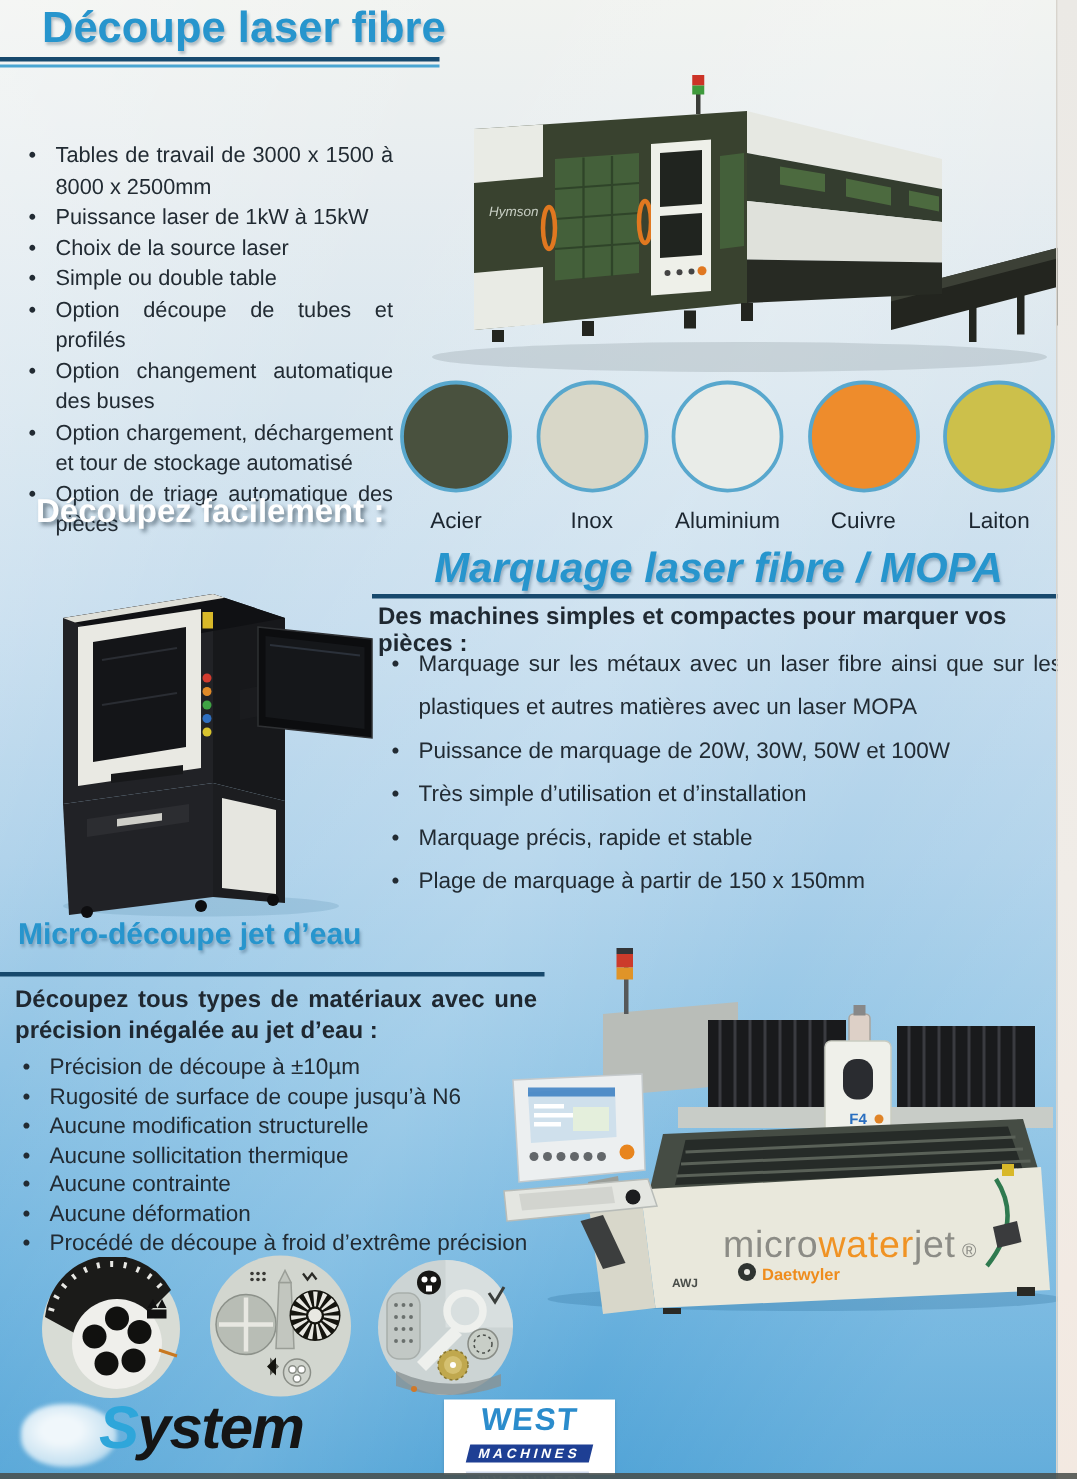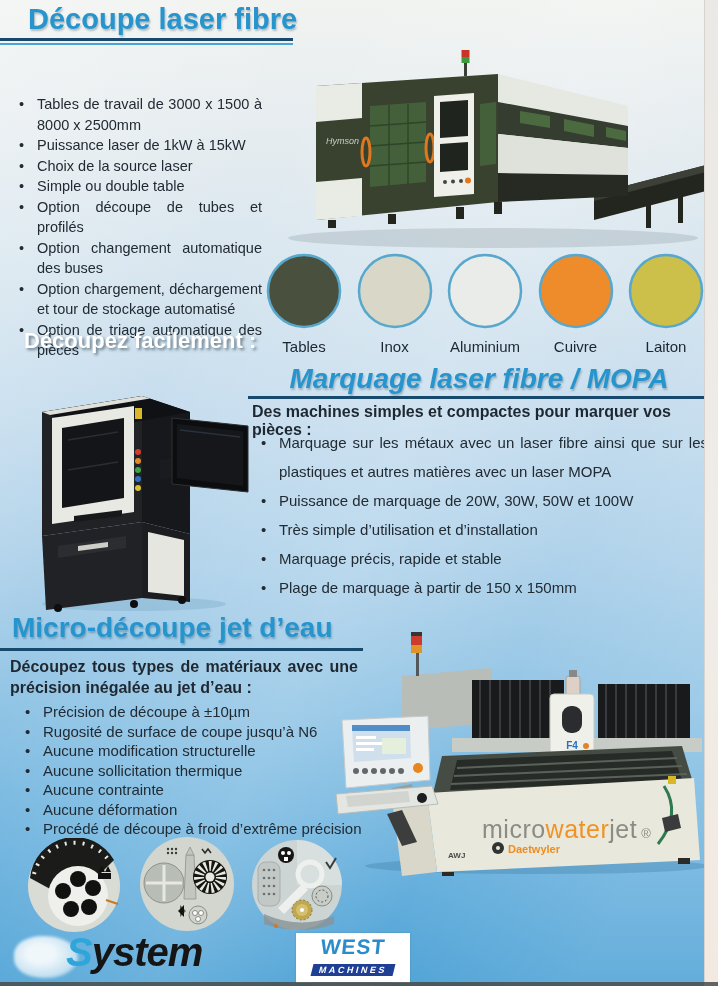--- a/index.html
+++ b/index.html
@@ -118,21 +118,21 @@
     <rect x="130" y="170" width="8" height="10" fill="#23251f"></rect>
     <rect x="198" y="163" width="8" height="12" fill="#23251f"></rect>
     <rect x="236" y="158" width="8" height="12" fill="#23251f"></rect>
   </svg>
 
   <div class="abs mat" style="left:262px; top:252px; width:446px;">
     <div class="cell">
       <svg width="78" height="78">
         <circle cx="39" cy="39" r="36" stroke="#58a7cd" stroke-width="2.5" fill="#49513e"></circle>
       </svg>
-      <div class="lbl">Tables</div>
+      <div class="lbl">Acier</div>
     </div>
     <div class="cell">
       <svg width="78" height="78">
         <circle cx="39" cy="39" r="36" stroke="#58a7cd" stroke-width="2.5" fill="#d8d7c8"></circle>
       </svg>
       <div class="lbl">Inox</div>
     </div>
     <div class="cell">
       <svg width="78" height="78">
         <circle cx="39" cy="39" r="36" stroke="#58a7cd" stroke-width="2.5" fill="#e9ece8"></circle>
@@ -196,26 +196,26 @@
   <div class="abs intro" style="left:252px; top:403px; width:456px; font-size:16px; text-align:left;">Des machines simples et compactes pour marquer vos pièces :</div>
 
   <ul class="abs blist" style="left:252px; top:428px; width:456px; font-size:15px; line-height:29px;">
     <li>Marquage sur les métaux avec un laser fibre ainsi que sur les plastiques et autres matières avec un laser MOPA</li>
     <li>Puissance de marquage de 20W, 30W, 50W et 100W</li>
     <li>Très simple d’utilisation et d’installation</li>
     <li>Marquage précis, rapide et stable</li>
     <li>Plage de marquage à partir de 150 x 150mm</li>
   </ul>
 
-  <div class="abs h-blue" style="left:12px; top:612px; font-size:28px;">Micro-découpe jet d’eau</div>
+  <div class="abs h-blue" style="left:12px; top:612px; font-size:20px;">Micro-découpe jet d’eau</div>
   <div class="abs rule" style="left:0; top:648px; width:363px;"></div>
 
   <div class="abs intro" style="left:10px; top:656px; width:348px; font-size:16px; line-height:21px;">Découpez tous types de matériaux avec une précision inégalée au jet d’eau :</div>
 
-  <ul class="abs blist" style="left:16px; top:702px; width:352px; font-size:15px; line-height:19.5px;">
+  <ul class="abs blist" style="left:6px; top:702px; width:352px; font-size:15px; line-height:19.5px;">
     <li>Précision de découpe à ±10µm</li>
     <li>Rugosité de surface de coupe jusqu’à N6</li>
     <li>Aucune modification structurelle</li>
     <li>Aucune sollicitation thermique</li>
     <li>Aucune contrainte</li>
     <li>Aucune déformation</li>
     <li>Procédé de découpe à froid d’extrême précision</li>
   </ul>
 
   <svg class="abs" style="left:332px; top:628px;" width="384" height="248" viewBox="0 0 384 248">

